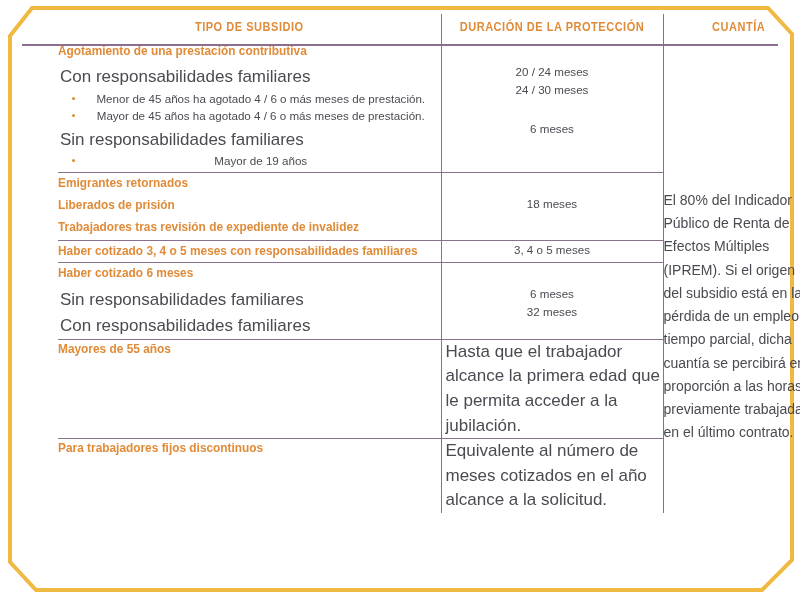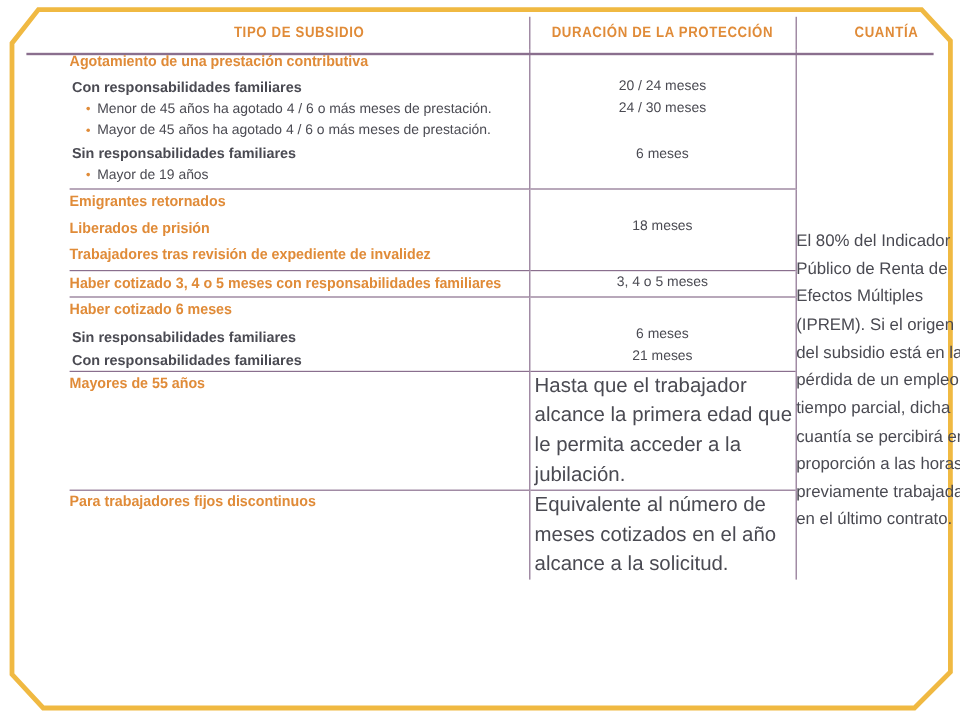--- a/index.html
+++ b/index.html
@@ -109,30 +109,30 @@
     font-size: 12.5px;
     line-height: 1.45;
     transform: scaleX(0.95);
     transform-origin: left center;
     margin: 1px 0 4px 0;
   }
   .cat-title.tight { margin-bottom: 2px; }
 
   .sub-line {
     color: #4a4a52;
-    font-size: 12px;
+    font-size: 17px;
     line-height: 1.5;
     margin: 1px 0 0 2px;
-    font-weight: bold;
   }
 
   ul.bullets {
     list-style: none;
     margin: 0 0 2px 0;
     padding: 0 0 0 14px;
+    text-align: center;
   }
   ul.bullets li {
     position: relative;
     color: #4a4a52;
     font-size: 11.6px;
     line-height: 1.52;
     padding-left: 9px;
   }
   ul.bullets li::before {
     content: "";
@@ -258,21 +258,21 @@
       <tr>
         <td class="c-tipo">
           <div class="cat-title">Haber cotizado 6 meses</div>
           <div class="sub-line">Sin responsabilidades familiares</div>
           <div class="sub-line">Con responsabilidades familiares</div>
         </td>
         <td class="c-duracion">
           <div class="dur-spacer"></div>
           <div class="dur-spacer"></div>
           <div class="dur-val">6 meses</div>
-          <div class="dur-val">21 meses</div>
+          <div class="dur-val">32 meses</div>
         </td>
       </tr>
 
       <tr>
         <td class="c-tipo" style="height:66px">
           <div class="vcenter-cell" style="height:50px">
             <div class="cat-title" style="margin:0">Mayores de 55 años</div>
           </div>
         </td>
         <td class="c-duracion">

